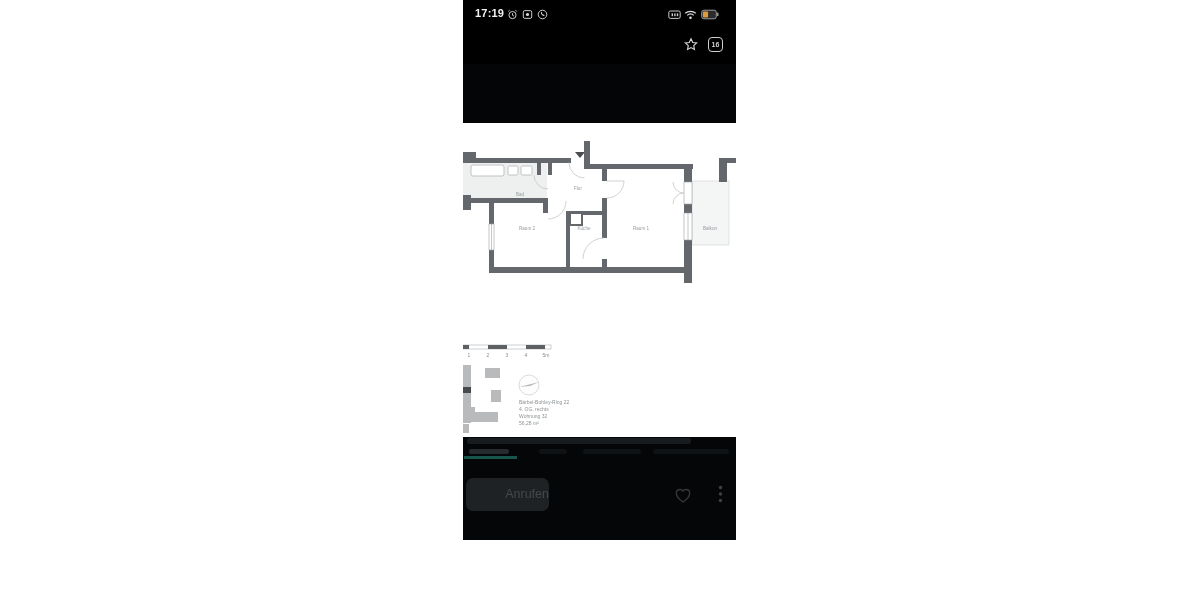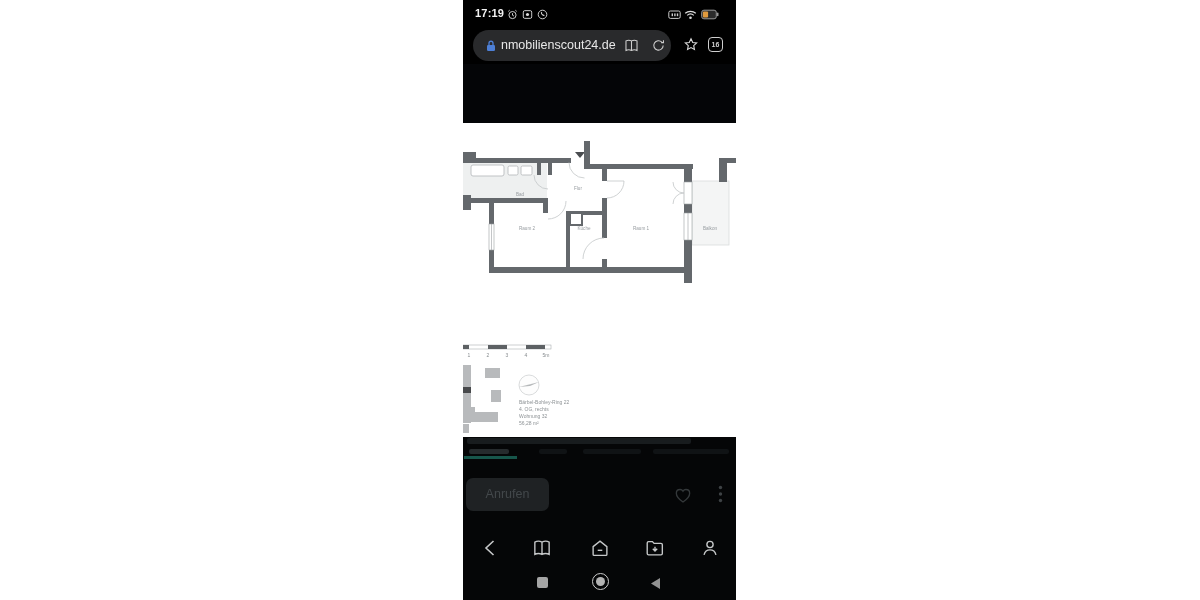--- a/index.html
+++ b/index.html
@@ -1,17 +1,17 @@
 <!DOCTYPE html>
 <html><head>
 <meta charset="utf-8">
 <style>
   html,body{margin:0;padding:0;background:#fff;font-family:"Liberation Sans","DejaVu Sans",sans-serif;}
   #page{position:relative;width:1200px;height:600px;background:#ffffff;overflow:hidden;}
-  #phone{position:absolute;left:463px;top:0;width:273px;height:600px;background:#a16207;overflow:hidden;}
+  #phone{position:absolute;left:463px;top:0;width:273px;height:540px;background:#a16207;overflow:hidden;}
   .abs{position:absolute;}
   
   .statusbar{left:0;top:0;width:273px;height:28px;background:#000;}
   .time{left:12px;top:7px;color:#f2f2f2;font-size:11px;font-weight:700;letter-spacing:.2px;}
   .sicon{top:9px;}
   
   .urlrow{left:0;top:28px;width:273px;height:36px;background:#000;}
   .pill{left:10px;top:2px;width:198px;height:31px;background:#292a2c;border-radius:16px;}
   .lock{left:12px;top:9px;}
   .url{left:28px;top:8px;color:#e8e8e8;font-size:12.5px;}
@@ -21,21 +21,21 @@
   
   .archive{left:0;top:64px;width:273px;height:59px;background:#040507;}
   .arch-title{left:33px;top:72px;color:#232c3a;font-size:17px;font-weight:500;white-space:nowrap;}
   .arch-sub{left:33px;top:97px;color:#171c22;font-size:11.5px;white-space:nowrap;}
   
   .viewer{left:0;top:123px;width:273px;height:314px;background:#ffffff;}
   .addr{left:56px;top:276px;color:#8e9396;font-size:5px;line-height:7px;}
   
   .bottom{left:0;top:437px;width:273px;height:163px;background:#050607;}
   .dimbar{border-radius:2px;}
-  .btn{top:41px;height:33px;border-radius:7px;font-size:12.5px;text-align:center;line-height:33px;}
+  .btn{top:41px;height:33px;border-radius:7px;font-size:12.5px;text-align:right;line-height:33px;}
   .btn-call{left:3px;width:83px;background:#1f2224;color:#43484b;}
   .btn-mail{left:96px;width:101px;background:#0b3a33;color:#305750;}
   
   .toolbar-ic{top:100px;}
   .sq{left:74px;top:140px;width:11px;height:11px;background:#a5a5a5;border-radius:2px;}
   .circ{left:129px;top:136px;width:15px;height:15px;border:1.5px solid #cbcbcb;border-radius:50%;}
   .circ-in{left:3px;top:3px;width:9px;height:9px;background:#b3b3b3;border-radius:50%;}
   svg{display:block;}
 </style>
 </head>
@@ -71,34 +71,20 @@
       <circle cx="6.5" cy="8.8" r="1.3" fill="#dddddd"></circle>
     </svg>
     <svg class="abs sicon" style="left:238px" width="18" height="11" viewBox="0 0 18 11">
       <rect x="0.7" y="1.2" width="14.6" height="8.6" rx="2.2" fill="#2b2b2b" stroke="#9a9a9a" stroke-width="1"></rect>
       <rect x="1.9" y="2.4" width="5.2" height="6.2" rx="1.1" fill="#e09a3e"></rect>
       <rect x="15.9" y="3.6" width="1.6" height="3.6" rx="0.8" fill="#9a9a9a"></rect>
     </svg>
   </div>
 
   <div class="abs urlrow">
-    <div class="abs pill">
-      <svg class="abs lock" width="12" height="14" viewBox="0 0 24 26">
-        <rect x="4" y="11" width="16" height="12" rx="2.5" fill="#4d7fd6"></rect>
-        <path d="M8 11V7.5a4 4 0 0 1 8 0V11" fill="none" stroke="#4d7fd6" stroke-width="2.6"></path>
-      </svg>
-      <span class="abs url">nmobilienscout24.de</span>
-      <svg class="abs pill-ic" style="left:150px" width="17" height="17" viewBox="0 0 24 24">
-        <path d="M12 5.5C9.5 4.2 6.6 4.2 4.2 5.5V19c2.4-1.3 5.3-1.3 7.8 0c2.5-1.3 5.4-1.3 7.8 0V5.5C17.4 4.2 14.5 4.2 12 5.5Zm0 0V19" fill="none" stroke="#cfcfcf" stroke-width="1.5"></path>
-      </svg>
-      <svg class="abs pill-ic" style="left:177px" width="17" height="17" viewBox="0 0 24 24">
-        <path d="M18.6 12a6.6 6.6 0 1 1-1.9-4.7" fill="none" stroke="#cfcfcf" stroke-width="1.5"></path>
-        <path d="M19 4.6v3.3h-3.3" fill="none" stroke="#cfcfcf" stroke-width="1.5"></path>
-      </svg>
-    </div>
     <svg class="abs star" width="18" height="18" viewBox="0 0 24 24">
       <path d="M12 3.8l2.3 4.8 5.2.6-3.9 3.6 1 5.2L12 15.4 7.4 18l1-5.2L4.5 9.2l5.2-.6Z" fill="none" stroke="#d8d8d8" stroke-width="1.5"></path>
     </svg>
     <div class="abs tabbox">16</div>
   </div>
 
   <div class="abs archive">
     <svg class="abs" style="left:11px;top:73px" width="16" height="16" viewBox="0 0 20 20">
       <circle cx="10" cy="10" r="8.2" fill="none" stroke="#2c3b5c" stroke-width="1.6"></circle>
       <rect x="9.1" y="8.6" width="1.8" height="5.8" rx="0.9" fill="#2c3b5c"></rect>

